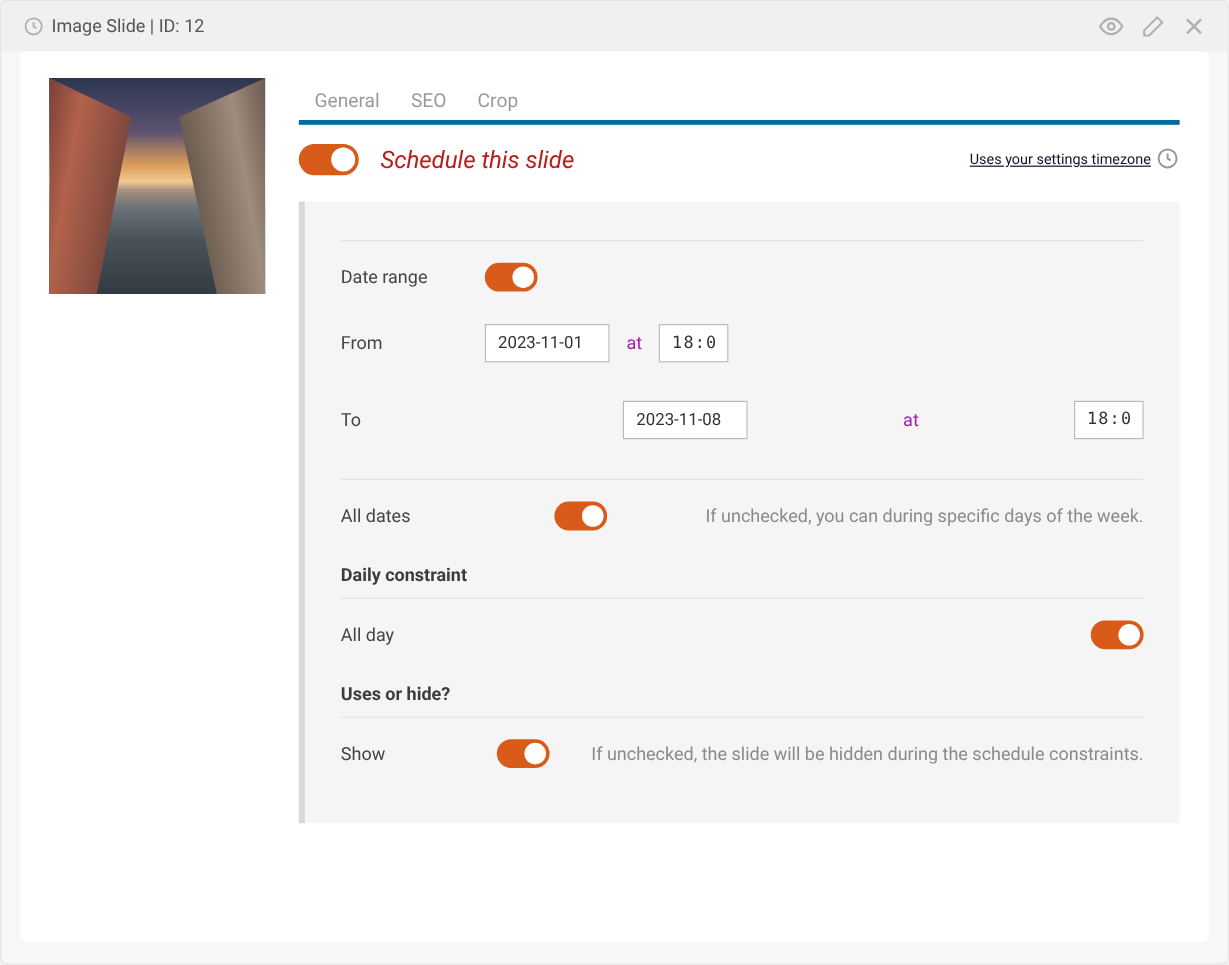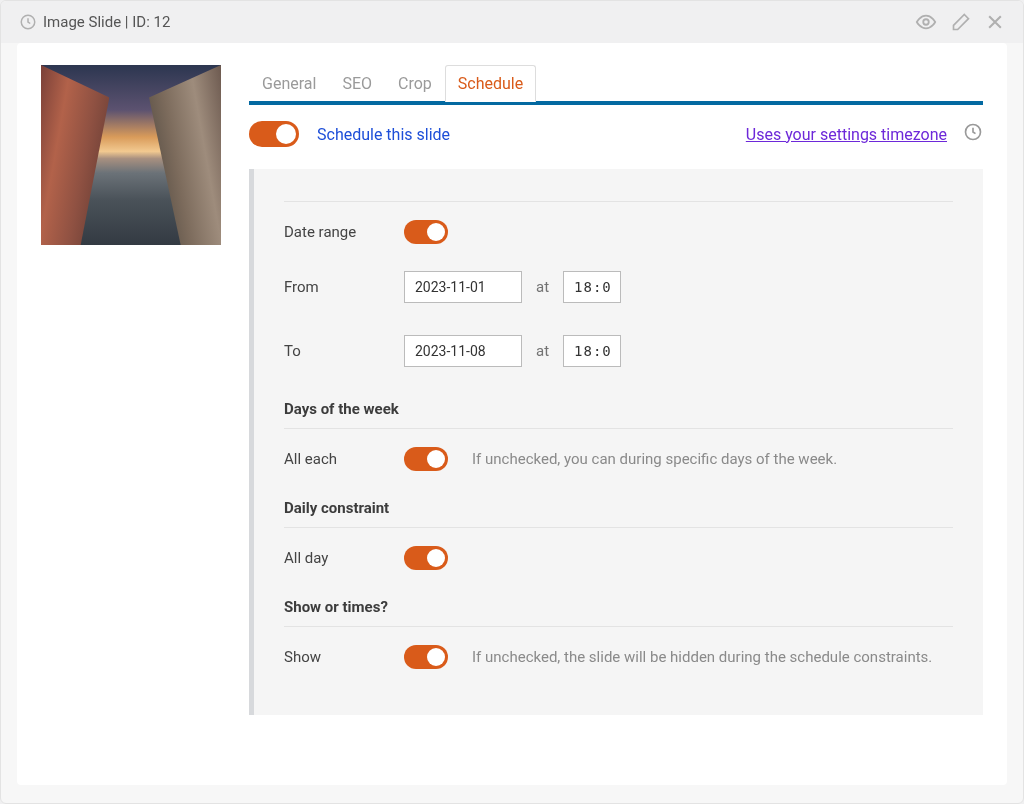--- a/index.html
+++ b/index.html
@@ -133,29 +133,30 @@
       border-radius: 50%;
       background: #fff;
       position: absolute;
       top: 3px; right: 3px;
     }
     .toggle.small .knob {
       width: 18px; height: 18px;
       top: 3px; right: 3px;
     }
     .schedule-label {
-      font-size: 16px;
-      color: #1d4ed8;
+      font-size: 20px;
+      color: #b91c1c;
+      font-style: italic;
     }
     .tz-link {
       display: inline-flex;
       align-items: center;
-      gap: 16px;
-      color: #6d28d9;
-      font-size: 16px;
+      gap: 4px;
+      color: #0f172a;
+      font-size: 12px;
       text-decoration: underline;
       cursor: pointer;
     }
     .tz-icon { color: #9a9a9a; }
     .panel {
       background: #f5f5f5;
       border-left: 5px solid #d7d9dc;
       padding: 28px 30px 30px 30px;
     }
     .section-title {
@@ -167,40 +168,40 @@
     .divider {
       border: none;
       border-top: 1px solid #e3e3e3;
       margin: 4px 0 18px 0;
     }
     .control-row {
       display: flex;
       align-items: center;
       margin-bottom: 22px;
     }
-    .control-row:last-child { margin-bottom: 0; }
+    .control-row:last-child { margin-bottom: 0; justify-content: space-between; }
     .row-label {
       width: 120px;
       flex-shrink: 0;
       color: #444;
       font-size: 15px;
     }
     .date-input, .time-input {
       border: 1px solid #bbb;
       background: #fff;
       padding: 7px 10px;
       font-size: 14px;
       color: #333;
       font-family: inherit;
     }
-    .date-input { width: 118px; }
+    .date-input { width: 104px; }
     .time-input { width: 58px; font-family: ui-monospace, monospace; letter-spacing: 1px; }
     .at-label {
       margin: 12px 14px;
-      color: #737373;
+      color: #a21caf;
       font-size: 15px;
     }
     .hint {
       margin-left: 24px;
       color: #8a8a8a;
       font-size: 15px;
       line-height: 1.4;
     }
     .section-block { margin-bottom: 28px; }
     .section-block:last-child { margin-bottom: 0; }
@@ -240,21 +241,20 @@
   </div>
 
   <div class="modal-body">
     <div class="thumb"></div>
 
     <div class="content">
       <div class="tabs">
         <div class="tab">General</div>
         <div class="tab">SEO</div>
         <div class="tab">Crop</div>
-        <div class="tab active">Schedule</div>
       </div>
 
       <div class="row-top">
         <div class="row-left">
           <div class="toggle">
               <div class="knob"></div>
             </div>
           <span class="schedule-label">Schedule this slide</span>
         </div>
         <a class="tz-link">
@@ -286,44 +286,43 @@
           </div>
           <div class="control-row" style="margin-bottom:0">
             <div class="row-label">To</div>
             <input class="date-input" value="2023-11-08" style="">
             <span class="at-label">at</span>
             <input class="time-input" value="18:02" style="">
           </div>
         </div>
 
         <div class="section-block">
-          <div class="section-title">Days of the week</div>
           <hr class="divider">
           <div class="control-row" style="margin-bottom:0">
-            <div class="row-label">All each</div>
+            <div class="row-label">All dates</div>
             <div class="toggle small">
                 <div class="knob"></div>
               </div>
             <div class="hint">If unchecked, you can during specific days of the week.</div>
           </div>
         </div>
 
         <div class="section-block">
           <div class="section-title">Daily constraint</div>
           <hr class="divider">
           <div class="control-row" style="margin-bottom:0">
             <div class="row-label">All day</div>
             <div class="toggle small">
                 <div class="knob"></div>
               </div>
           </div>
         </div>
 
         <div class="section-block">
-          <div class="section-title">Show or times?</div>
+          <div class="section-title">Uses or hide?</div>
           <hr class="divider">
           <div class="control-row" style="margin-bottom:16px">
             <div class="row-label">Show</div>
             <div class="toggle small">
                 <div class="knob"></div>
               </div>
             <div class="hint">If unchecked, the slide will be hidden during the schedule constraints.</div>
           </div>
         </div>
 

